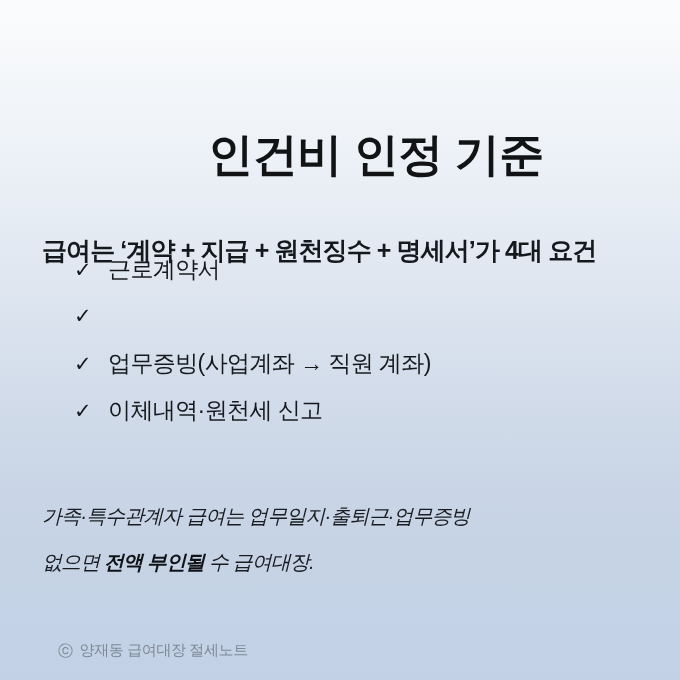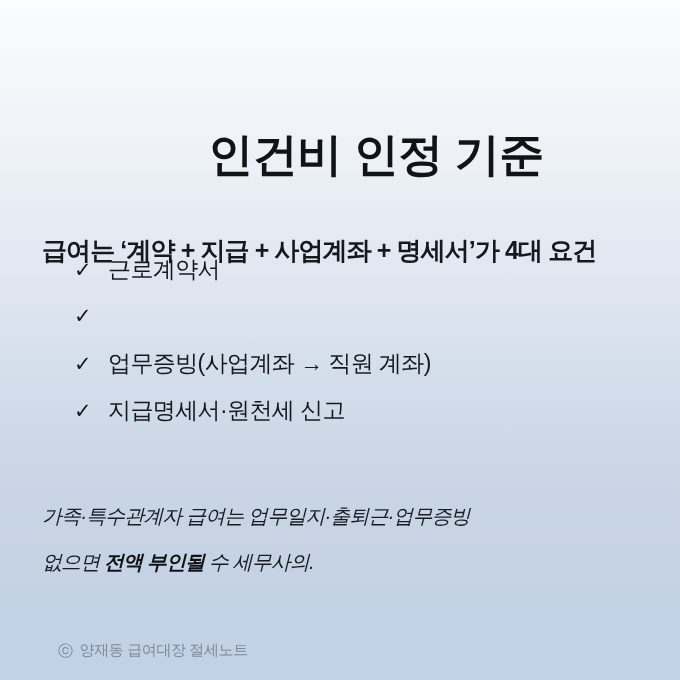--- a/index.html
+++ b/index.html
@@ -141,44 +141,44 @@
     color: #7f8996;
   }
 </style>
 </head>
 <body>
 
 <div class="card">
 
   <h1 class="title">인건비 인정 기준</h1>
 
-  <p class="subtitle">급여는 ‘계약 + 지급 + 사업계좌 + 명세서’가 4대 요건</p>
+  <p class="subtitle">급여는 ‘계약 + 지급 + 원천징수 + 명세서’가 4대 요건</p>
 
   <ul class="checklist">
     <li class="check-item">
       <span class="check-mark">✓</span>
       <span class="check-label">근로계약서</span>
     </li>
     <li class="check-item">
       <span class="check-mark">✓</span>
     </li>
     <li class="check-item">
       <span class="check-mark">✓</span>
       <span class="check-label">업무증빙(사업계좌 → 직원 계좌)</span>
     </li>
     <li class="check-item">
       <span class="check-mark">✓</span>
-      <span class="check-label">지급명세서·원천세 신고</span>
+      <span class="check-label">이체내역·원천세 신고</span>
     </li>
   </ul>
 
   <div class="note">
     <span class="note-line">가족·특수관계자 급여는 업무일지·출퇴근·업무증빙</span>
     <span class="note-line">
-      <span>없으면 </span><span class="em">전액 부인될</span><span> 수 세무사의.</span>
+      <span>없으면 </span><span class="em">전액 부인될</span><span> 수 급여대장.</span>
     </span>
   </div>
 
   <div class="footer">
     <span class="copyright-mark">ⓒ</span>
     <span>양재동 급여대장 절세노트</span>
   </div>
 
 </div>
 

